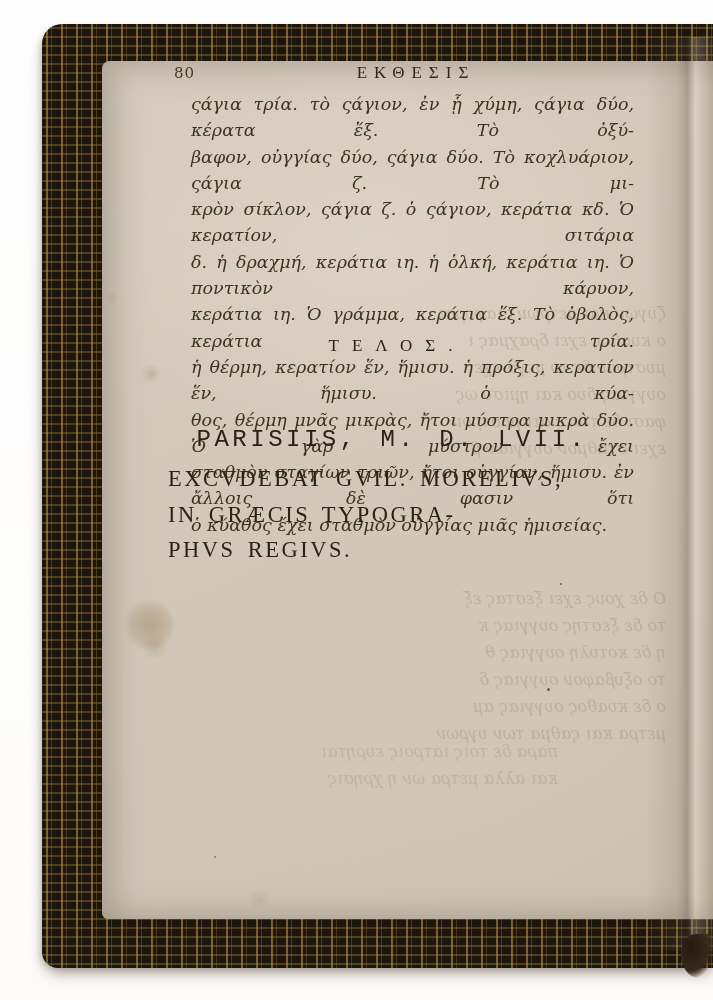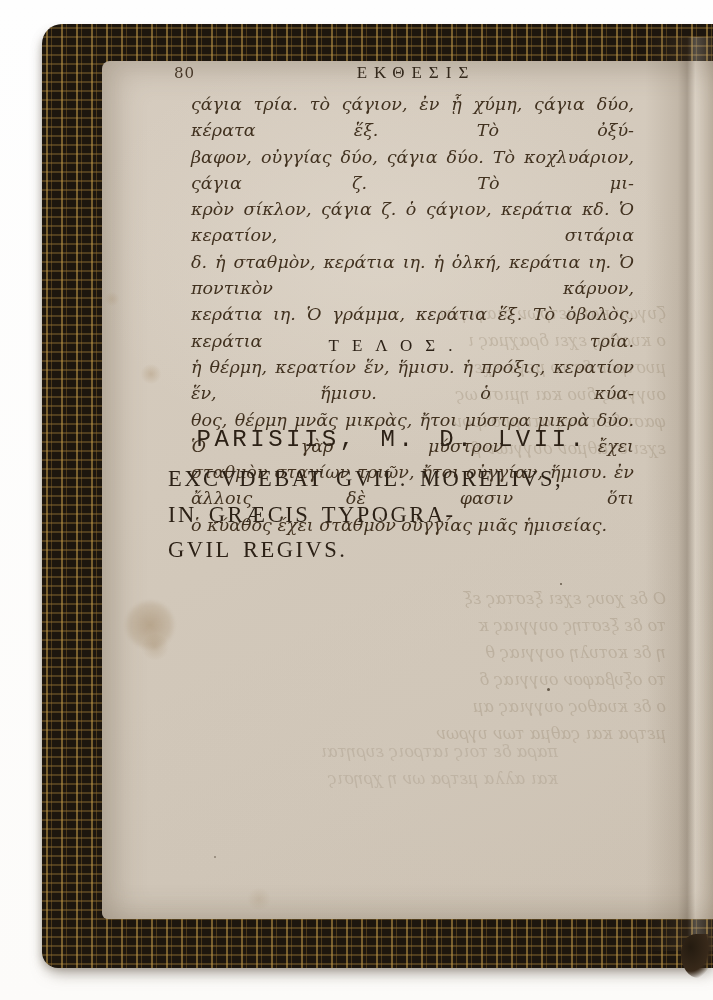--- a/index.html
+++ b/index.html
@@ -146,35 +146,35 @@
   <div class="speck k6"></div>
 
   <div class="content">
     <div class="page-number">80</div>
     <div class="running-title">ΕΚΘΕΣΙΣ</div>
 
     <div class="greek-block">
         <div class="greek-line">ςάγια τρία. τὸ ςάγιον, ἐν ᾗ χύμη, ςάγια δύο, κέρατα ἕξ. Τὸ ὀξύ-</div>
         <div class="greek-line">βαφον, οὐγγίας δύο, ςάγια δύο. Τὸ κοχλυάριον, ςάγια ζ. Τὸ μι-</div>
         <div class="greek-line">κρὸν σίκλον, ςάγια ζ. ὁ ςάγιον, κεράτια κδ. Ὁ κερατίον, σιτάρια</div>
-        <div class="greek-line">δ. ἡ σταθμὸν, κεράτια ιη. ἡ ὁλκή, κεράτια ιη. Ὁ ποντικὸν κάρυον,</div>
+        <div class="greek-line">δ. ἡ δραχμή, κεράτια ιη. ἡ ὁλκή, κεράτια ιη. Ὁ ποντικὸν κάρυον,</div>
         <div class="greek-line">κεράτια ιη. Ὁ γράμμα, κεράτια ἕξ. Τὸ ὀβολὸς, κεράτια τρία.</div>
         <div class="greek-line">ἡ θέρμη, κερατίον ἕν, ἥμισυ. ἡ πρόξις, κερατίον ἕν, ἥμισυ. ὁ κύα-</div>
         <div class="greek-line">θος, θέρμη μνᾶς μικρὰς, ἤτοι μύστρα μικρὰ δύο. Ὁ γὰρ μύστρον ἔχει</div>
         <div class="greek-line">σταθμὸν σταγίων τριῶν, ἤτοι οὐγγίαν, ἥμισυ. ἐν ἄλλοις δὲ φασιν ὅτι</div>
         <div class="greek-line last">ὁ κύαθος ἔχει σταθμὸν οὐγγίας μιᾶς ἡμισείας.</div>
       </div>
 
     <div class="finis">ΤΕΛΟΣ.</div>
 
     <div class="imprint">PARISIIS, M. D. LVII.</div>
 
     <div class="colophon">
         <div>EXCVDEBAT GVIL. MORELIVS,</div>
         <div>IN GRÆCIS TYPOGRA-</div>
-        <div class="last">GVIL REGIVS.</div>
+        <div class="last">PHVS REGIVS.</div>
       </div>
   </div>
 
   <div class="page-curl"></div>
   <div class="curl-shadow"></div>
 
 </div>
 
 </body></html>

